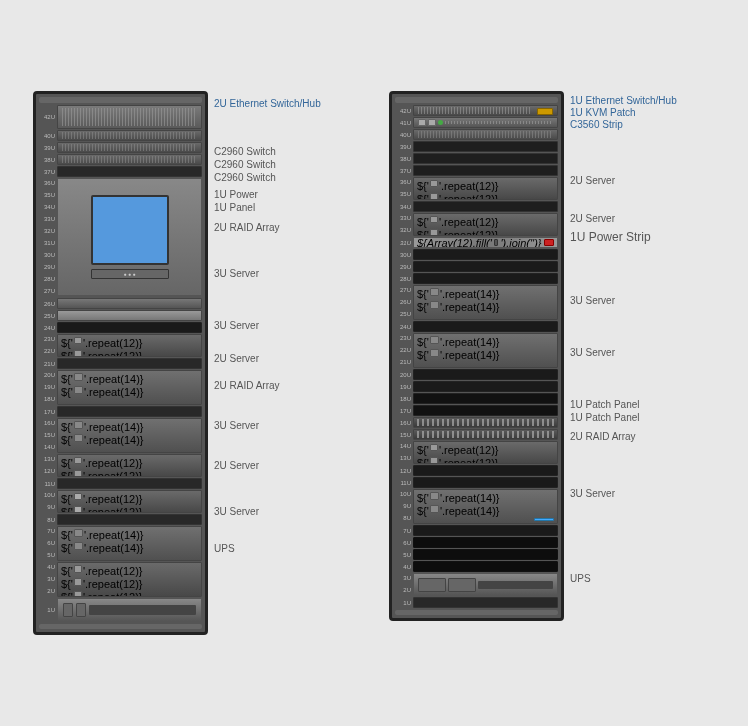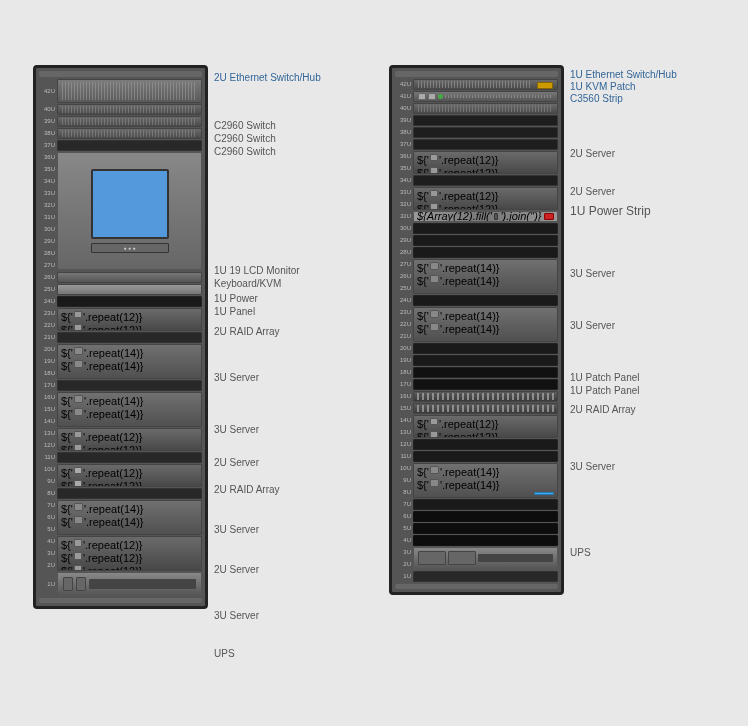--- a/index.html
+++ b/index.html
@@ -225,25 +225,20 @@
     <div style="display:flex;flex-direction:column;padding-top:4px;gap:1px;width:155px;">
       <div style="height:36px;display:flex;align-items:flex-start;padding-top:2px;">
         <span style="color:#336699;font-size:10px;line-height:1.3;">2U Ethernet Switch/Hub</span>
       </div>
       <div style="height:55px;display:flex;flex-direction:column;justify-content:flex-start;padding-top:14px;gap:2px;">
         <span style="color:#555;font-size:10px;">C2960 Switch</span>
         <span style="color:#555;font-size:10px;">C2960 Switch</span>
         <span style="color:#555;font-size:10px;">C2960 Switch</span>
       </div>
 
-      <div style="height:130px;display:flex;align-items:flex-end;padding-bottom:2px;">
-        <div style="display:flex;flex-direction:column;gap:2px;">
-          <span style="color:#555;font-size:10px;line-height:1.3;">1U 19 LCD Monitor<br>Keyboard/KVM</span>
-        </div>
-      </div>
       <div style="height:12px;display:flex;align-items:center;">
         <span style="color:#555;font-size:10px;">1U Power</span>
       </div>
       <div style="height:12px;display:flex;align-items:center;">
         <span style="color:#555;font-size:10px;">1U Panel</span>
       </div>
       <div style="height:26px;display:flex;align-items:center;">
         <span style="color:#555;font-size:10px;">2U RAID Array</span>
       </div>
       <div style="height:12px;"></div>

